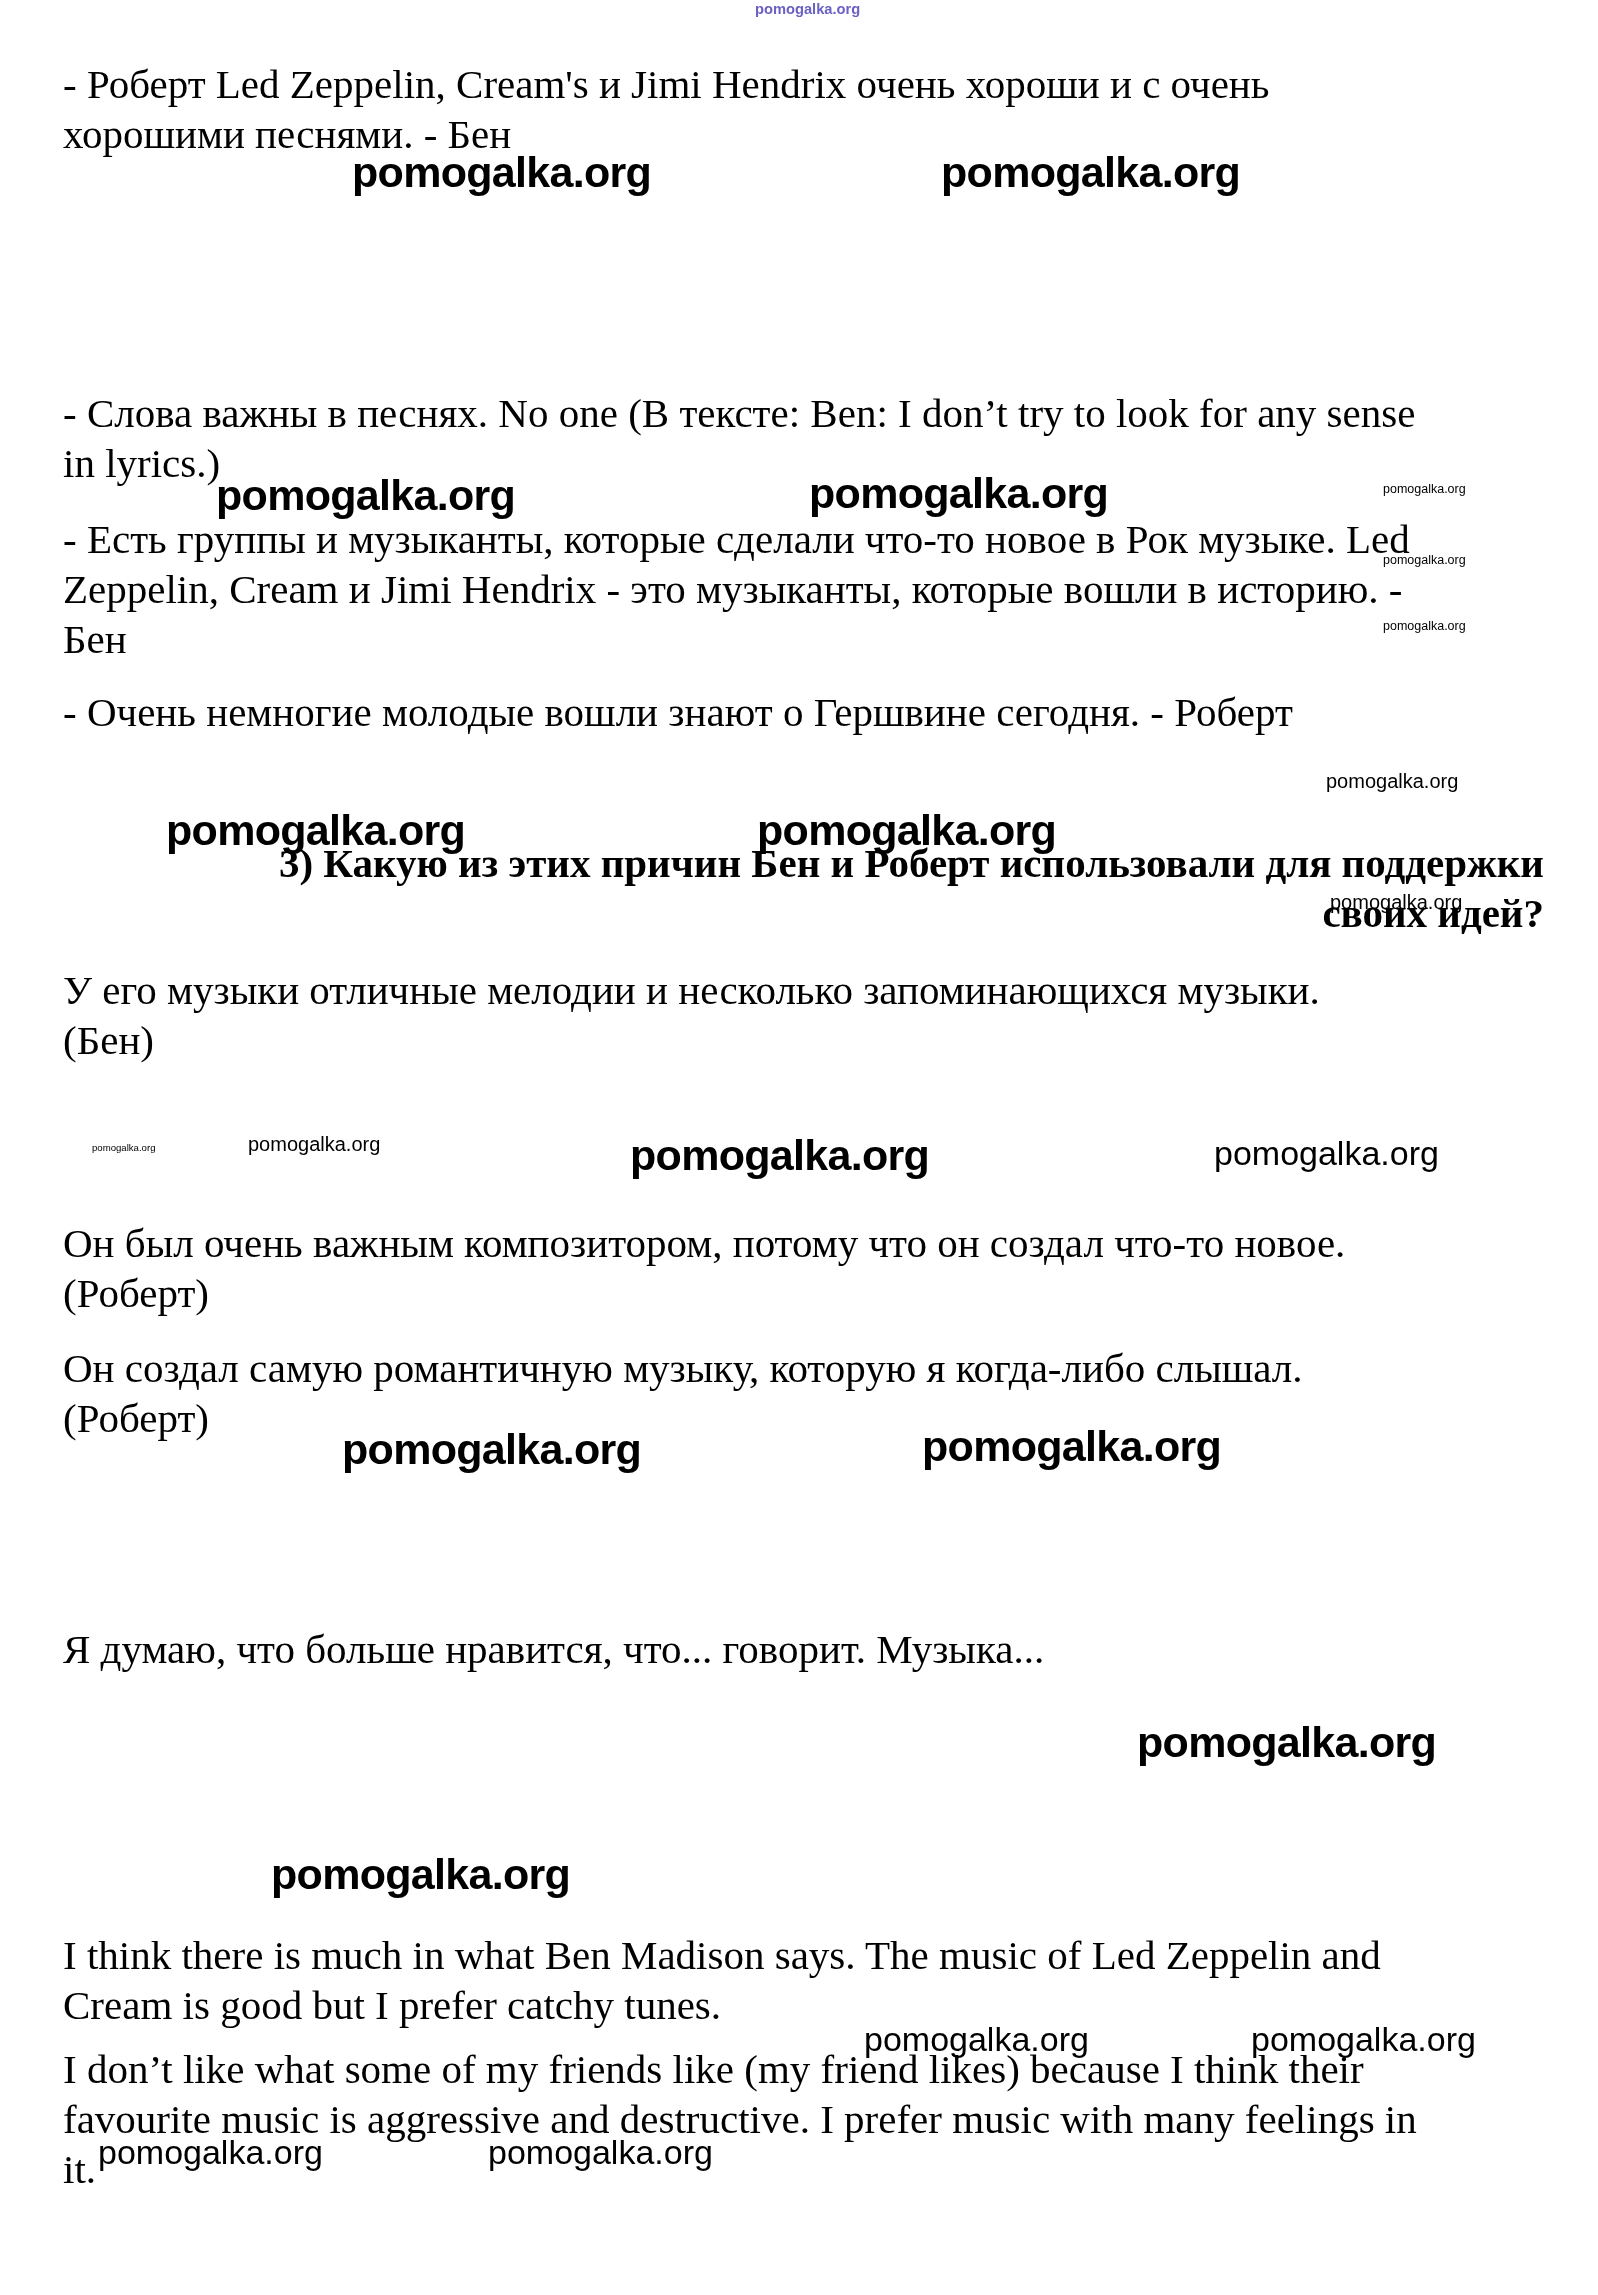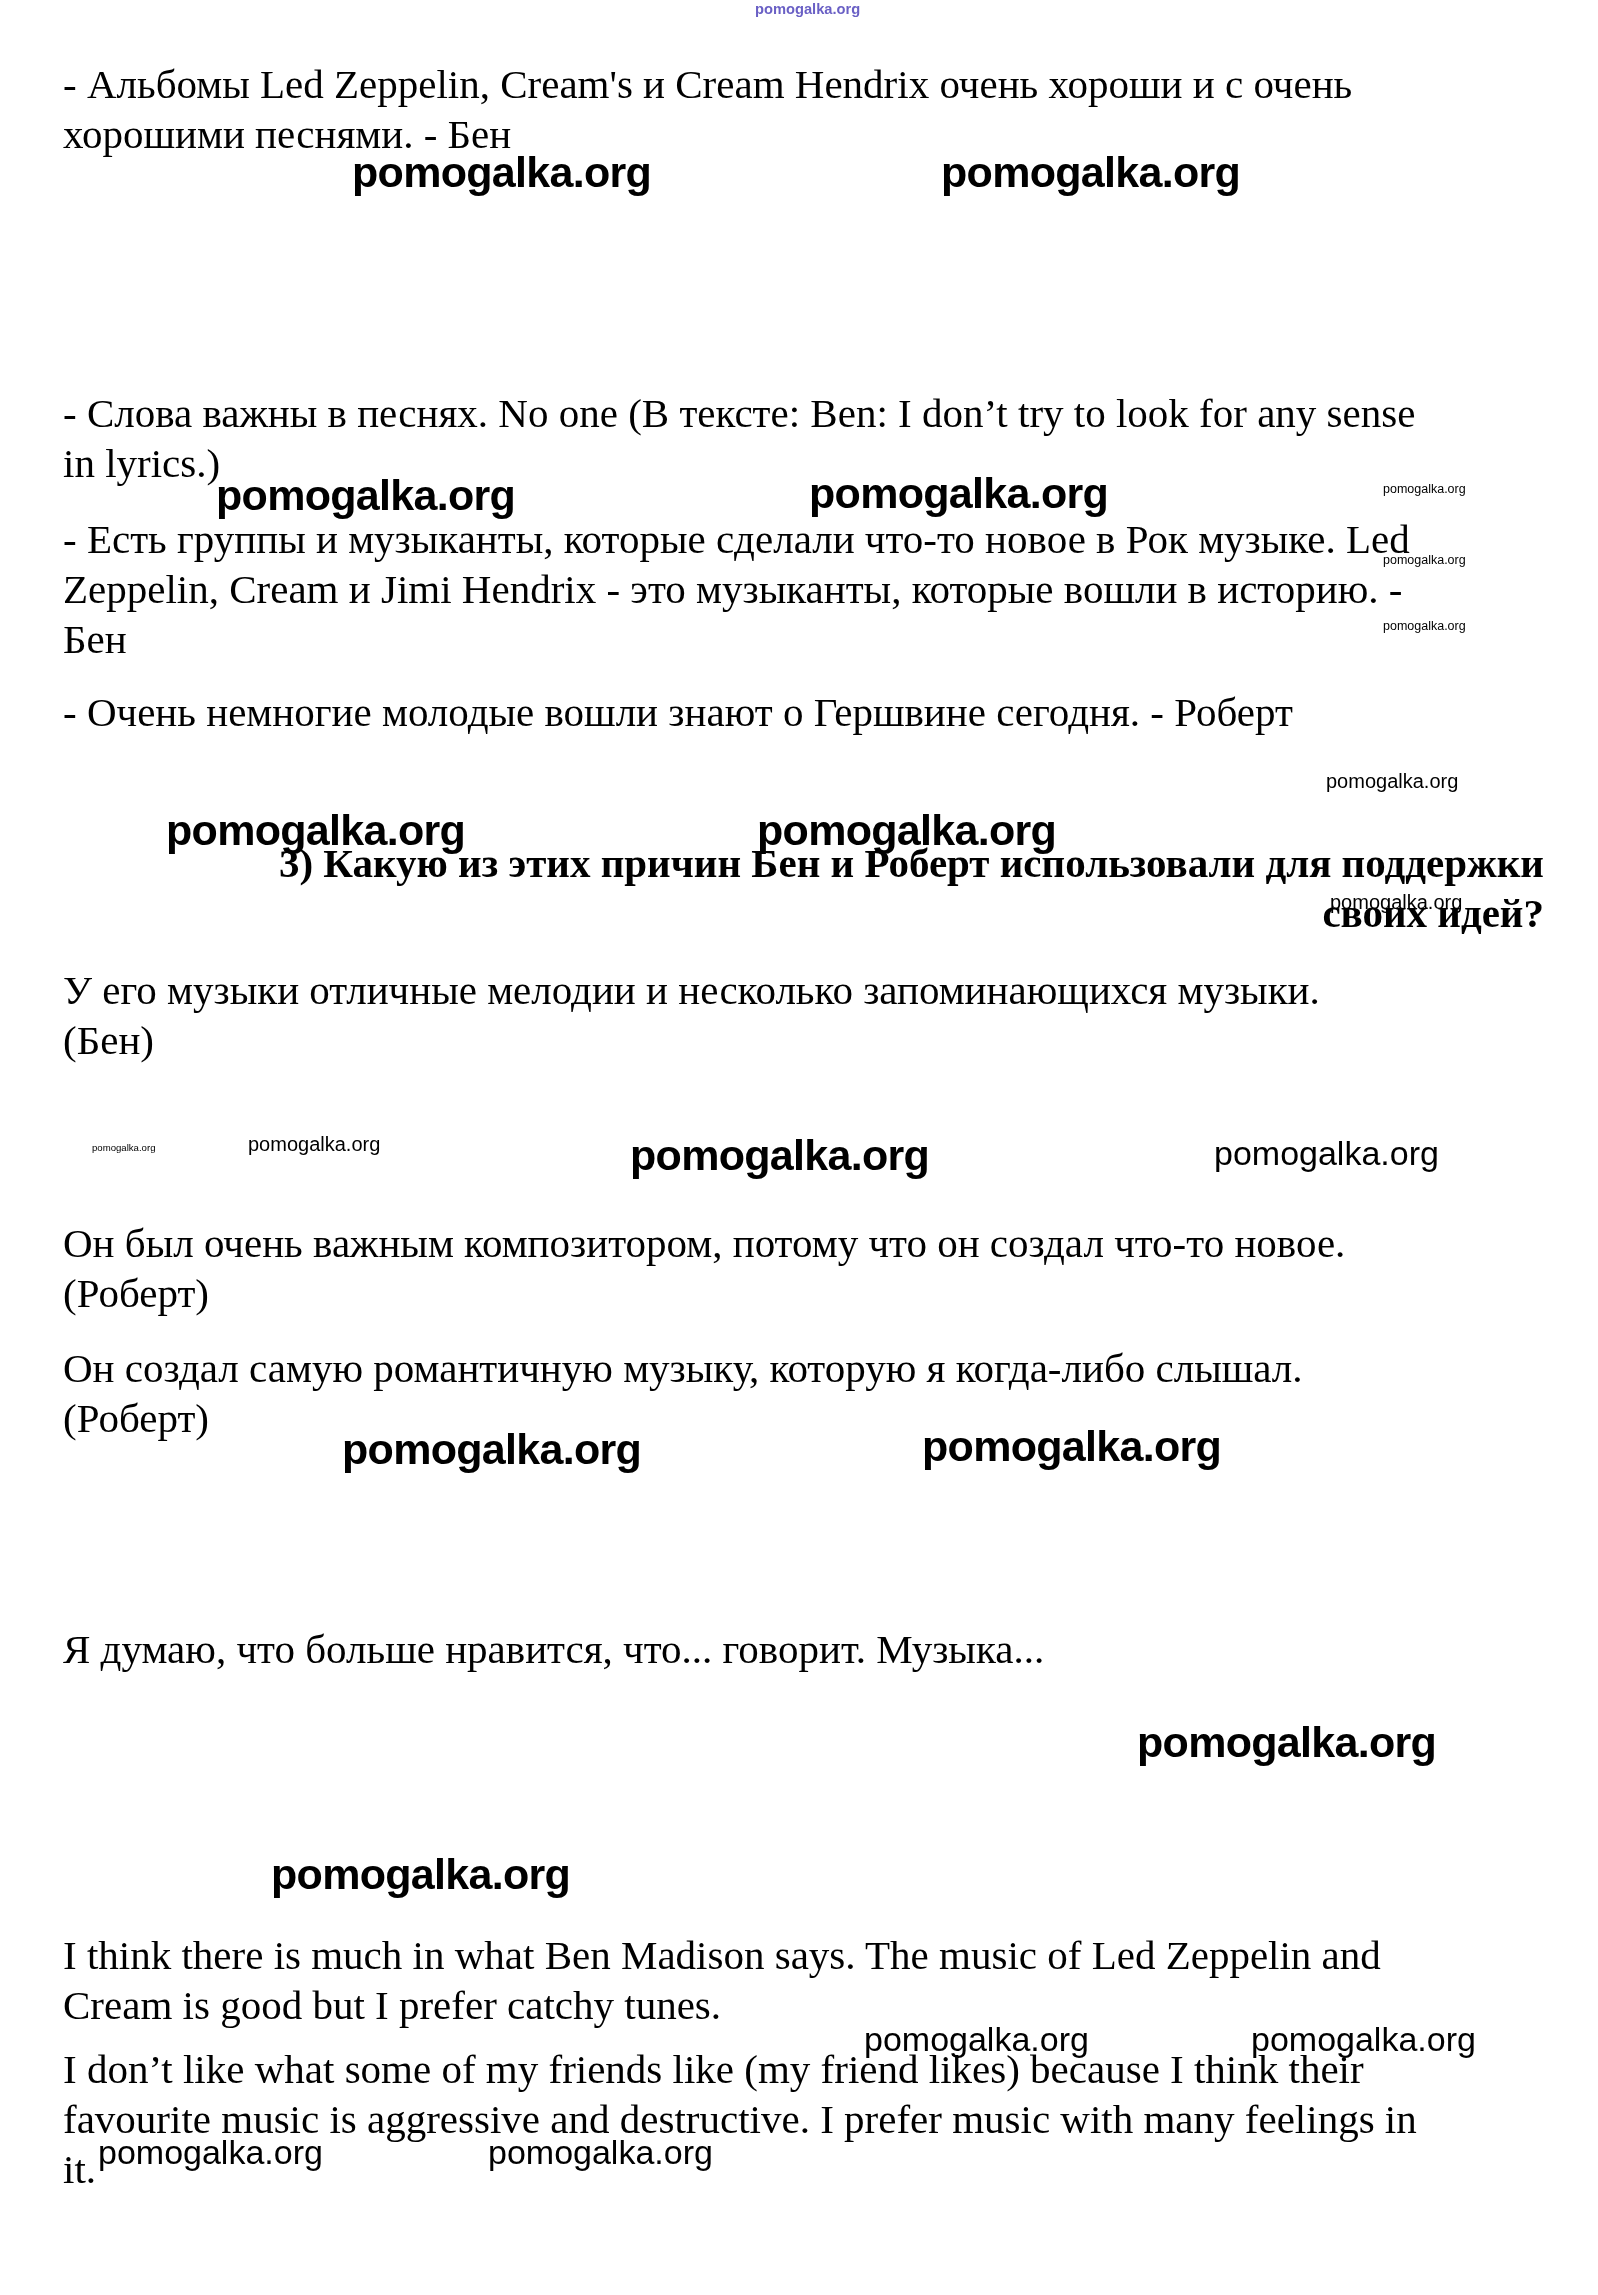--- a/index.html
+++ b/index.html
@@ -45,21 +45,21 @@
   .wm-sm    { font-size: 20px; font-weight: 400; }
   .wm-tiny  { font-size: 12.5px; font-weight: 400; }
   .wm-xtiny { font-size: 9.6px; font-weight: 400; }
   .wm-top   { font-size: 14.7px; font-weight: 700; color: #5a4fbf; opacity: 0.9; }
 </style>
 </head>
 <body>
 
 <div class="page">
 
-  <p class="para" style="top:59px">- Альбомы Led Zeppelin, Cream's и Cream Hendrix очень хороши и с очень
+  <p class="para" style="top:59px">- Роберт Led Zeppelin, Cream's и Jimi Hendrix очень хороши и с очень
 хорошими песнями. - Бен</p>
   <p class="para" style="top:388px">- Слова важны в песнях. No one (В тексте: Ben: I don’t try to look for any sense
 in lyrics.)</p>
   <p class="para" style="top:514px">- Есть группы и музыканты, которые сделали что-то новое в Рок музыке. Led
 Zeppelin, Cream и Jimi Hendrix - это музыканты, которые вошли в историю. -
 Бен</p>
   <p class="para" style="top:687px">- Очень немногие молодые вошли знают о Гершвине сегодня. - Роберт</p>
 
   <h2 class="heading" style="top:838px">3) Какую из этих причин Бен и Роберт использовали для поддержки
 своих идей?</h2>

